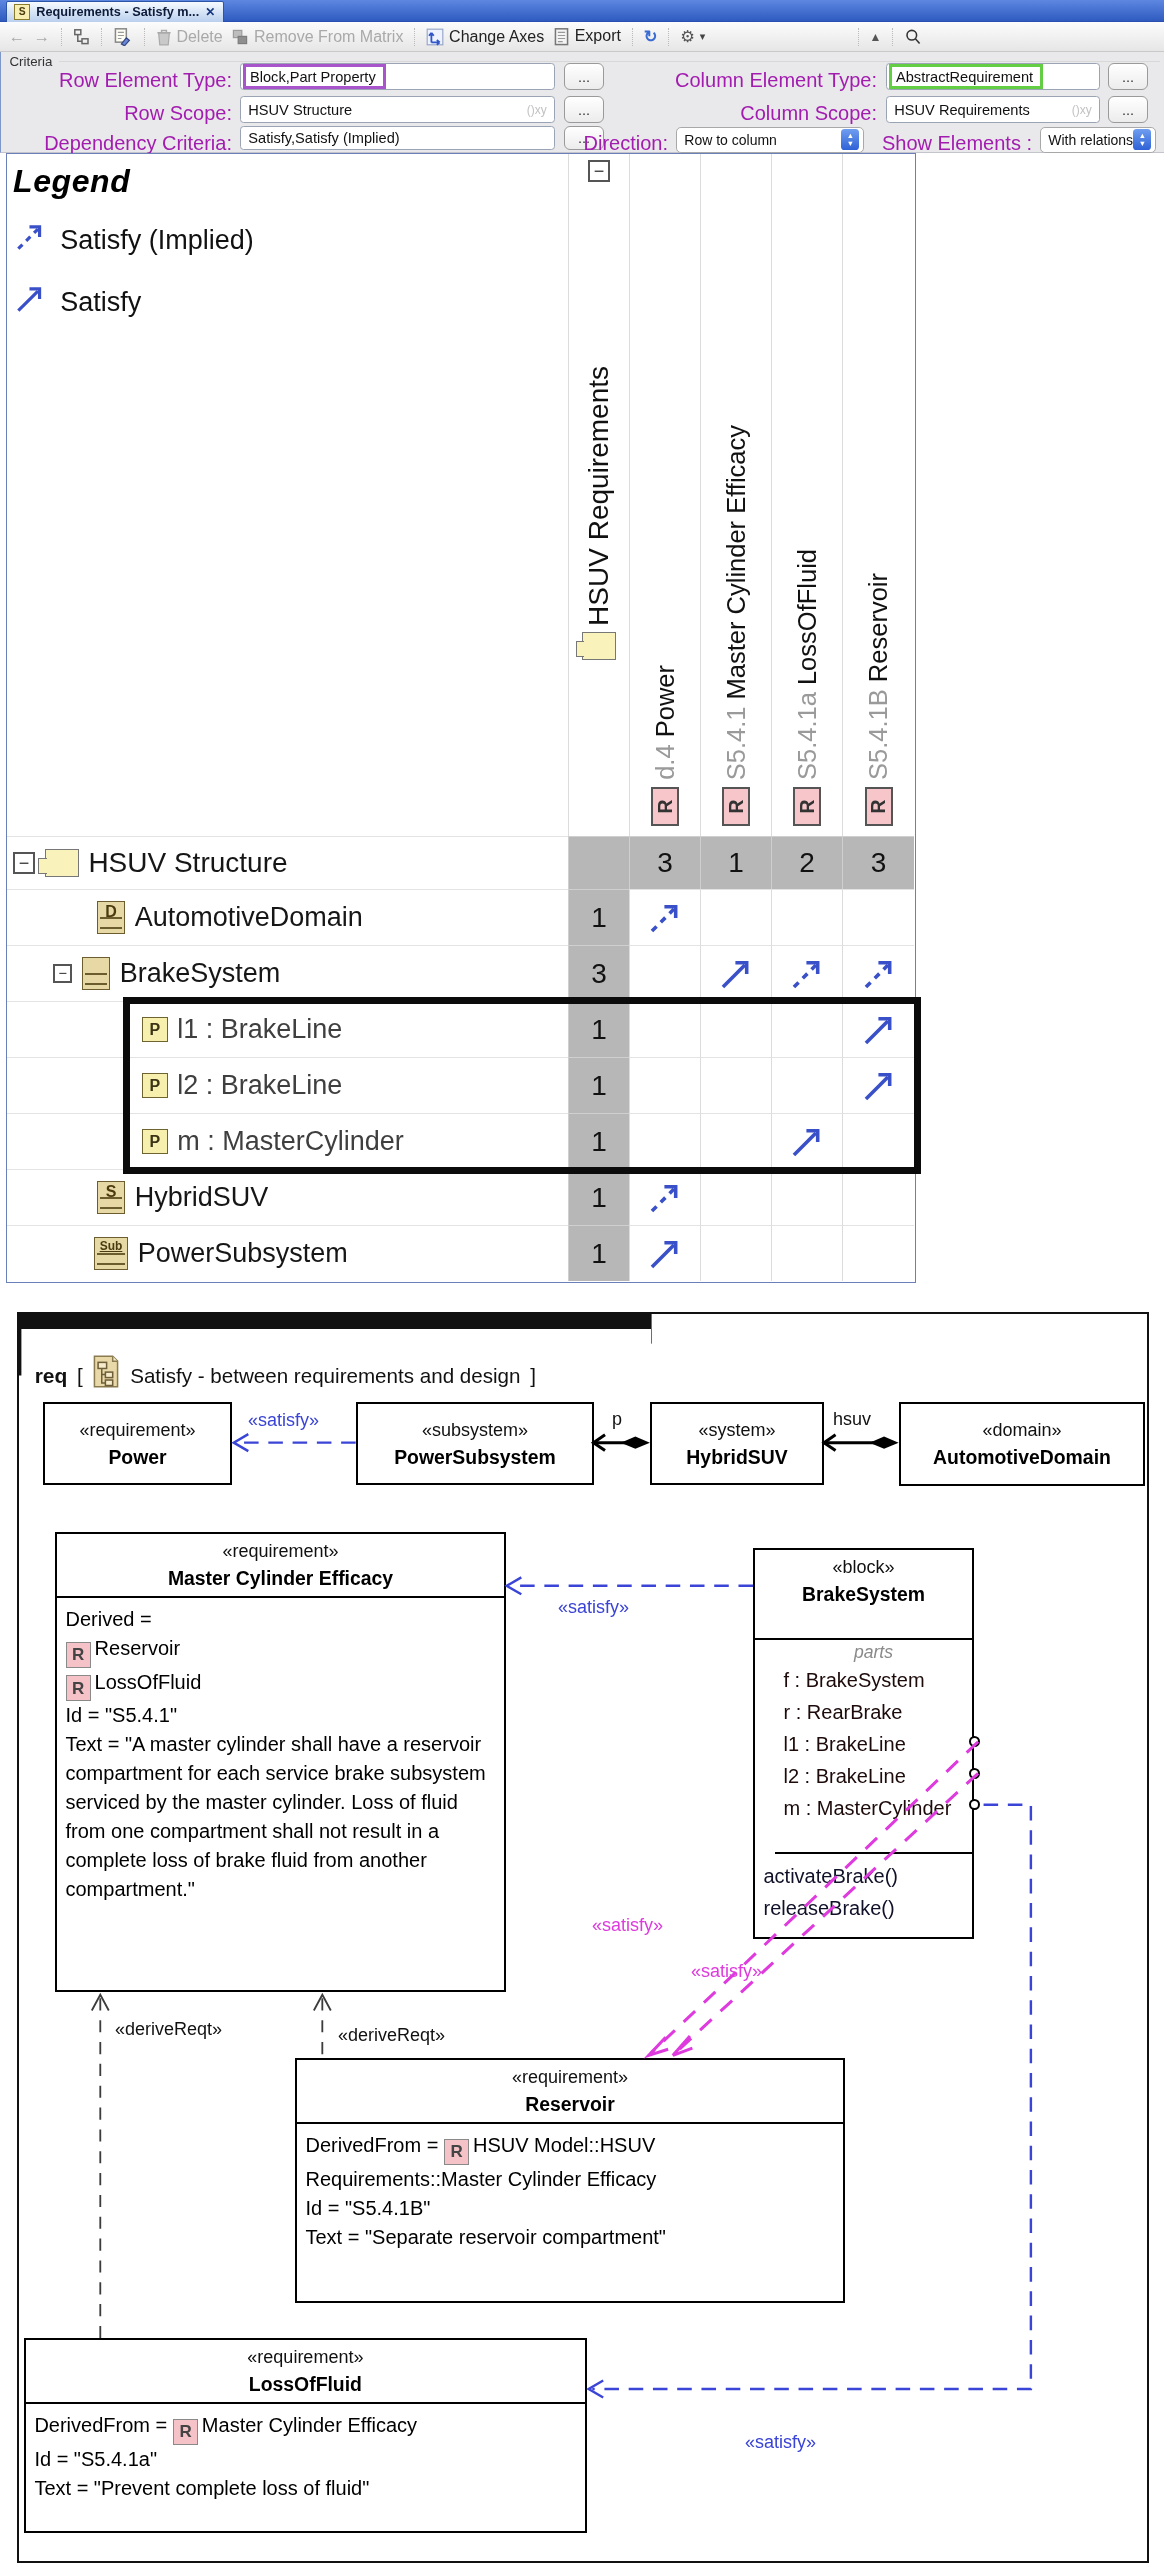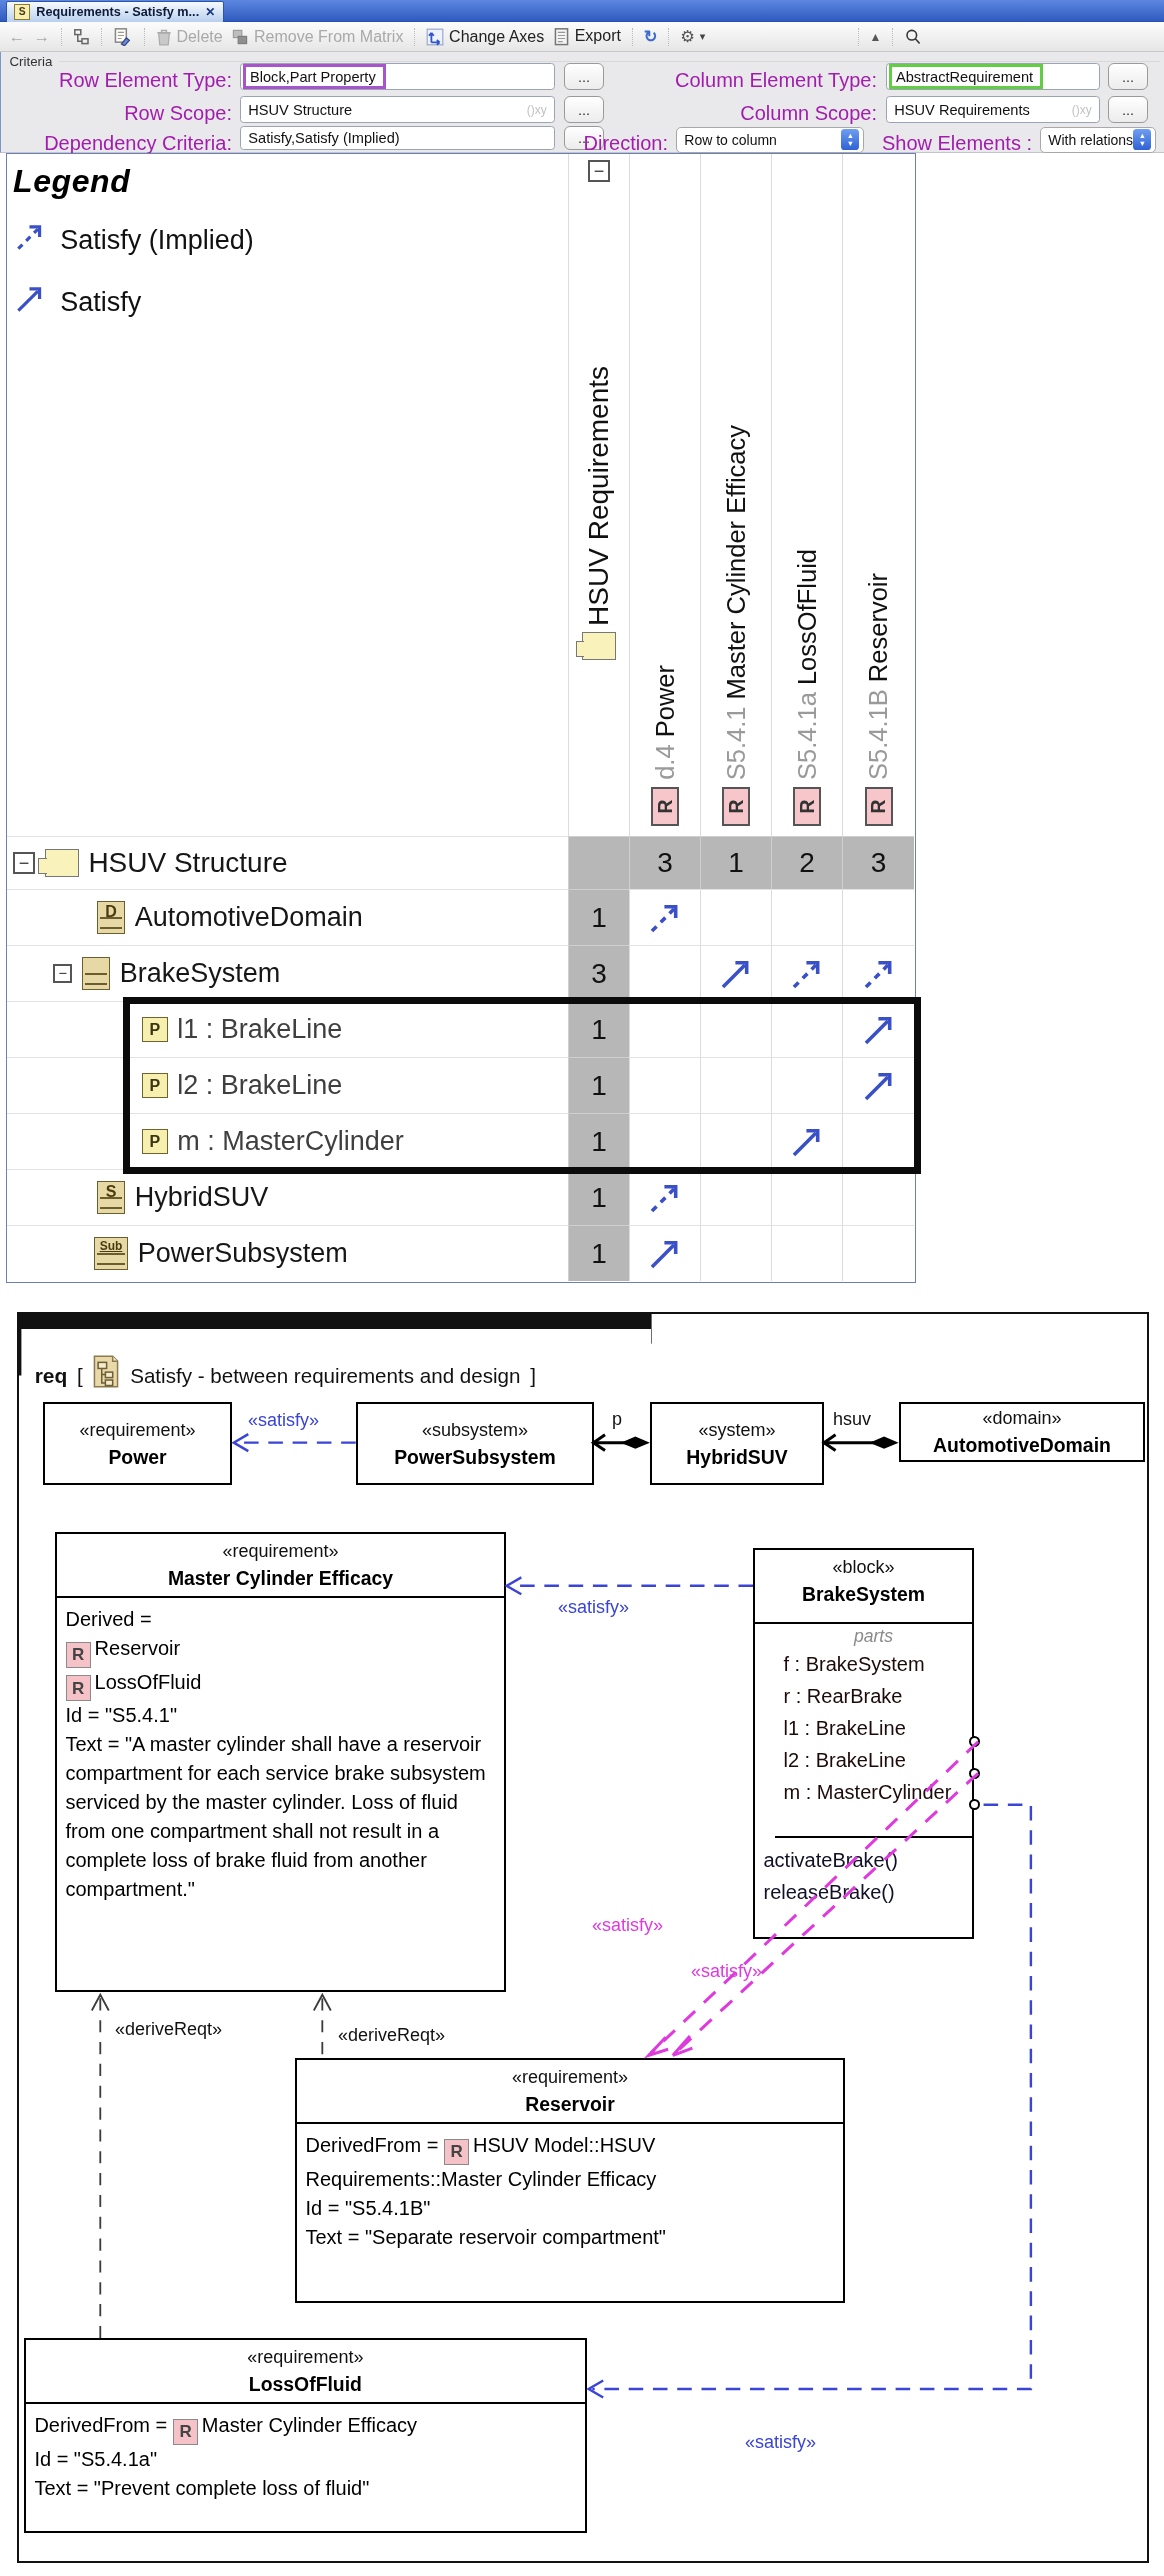--- a/index.html
+++ b/index.html
@@ -512,21 +512,21 @@
           <div class="st">«subsystem»</div>
       <div class="nm">PowerSubsystem</div>
         </div>
     </div>
     <div class="ubox topbox" style="left:631px; top:88px; width:174px; height:83px;">
       <div class="uhdr">
           <div class="st">«system»</div>
       <div class="nm">HybridSUV</div>
         </div>
     </div>
-    <div class="ubox topbox" style="left:880px; top:88px; width:246px; height:60px;">
+    <div class="ubox topbox" style="left:880px; top:88px; width:246px; height:84px;">
       <div class="uhdr">
           <div class="st">«domain»</div>
       <div class="nm">AutomotiveDomain</div>
         </div>
     </div>
 
     <div class="ubox" style="left:36px; top:218px; width:451px; height:460px;">
       <div class="uhdr hdr-line">
         <div class="st">«requirement»</div>
         <div class="nm">Master Cylinder Efficacy</div>
@@ -538,21 +538,21 @@
             </span><span>Reservoir</span></div>
         <div><span class="rchip-sm">
               <b>R</b>
             </span><span>LossOfFluid</span></div>
         <div>Id = "S5.4.1"</div>
         <div>Text = "A master cylinder shall have a reservoir compartment for each service brake subsystem serviced by the master cylinder. Loss of fluid from one compartment shall not result in a complete loss of brake fluid from another compartment."</div>
       </div>
     </div>
 
     <div class="ubox" style="left:734px; top:234px; width:221px; height:391px;">
-      <div class="uhdr hdr-line" style="height:74px;">
+      <div class="uhdr hdr-line" style="height:90px;">
         <div class="st">«block»</div>
         <div class="nm">BrakeSystem</div>
       </div>
       <div style="height:214px; border-bottom:2.4px solid #000;margin-left:20px;">
         <div class="parts-label">parts</div>
         <div class="bs-body">
           <div>f : BrakeSystem</div>
           <div>r : RearBrake</div>
           <div>l1 : BrakeLine</div>
           <div>l2 : BrakeLine</div>

